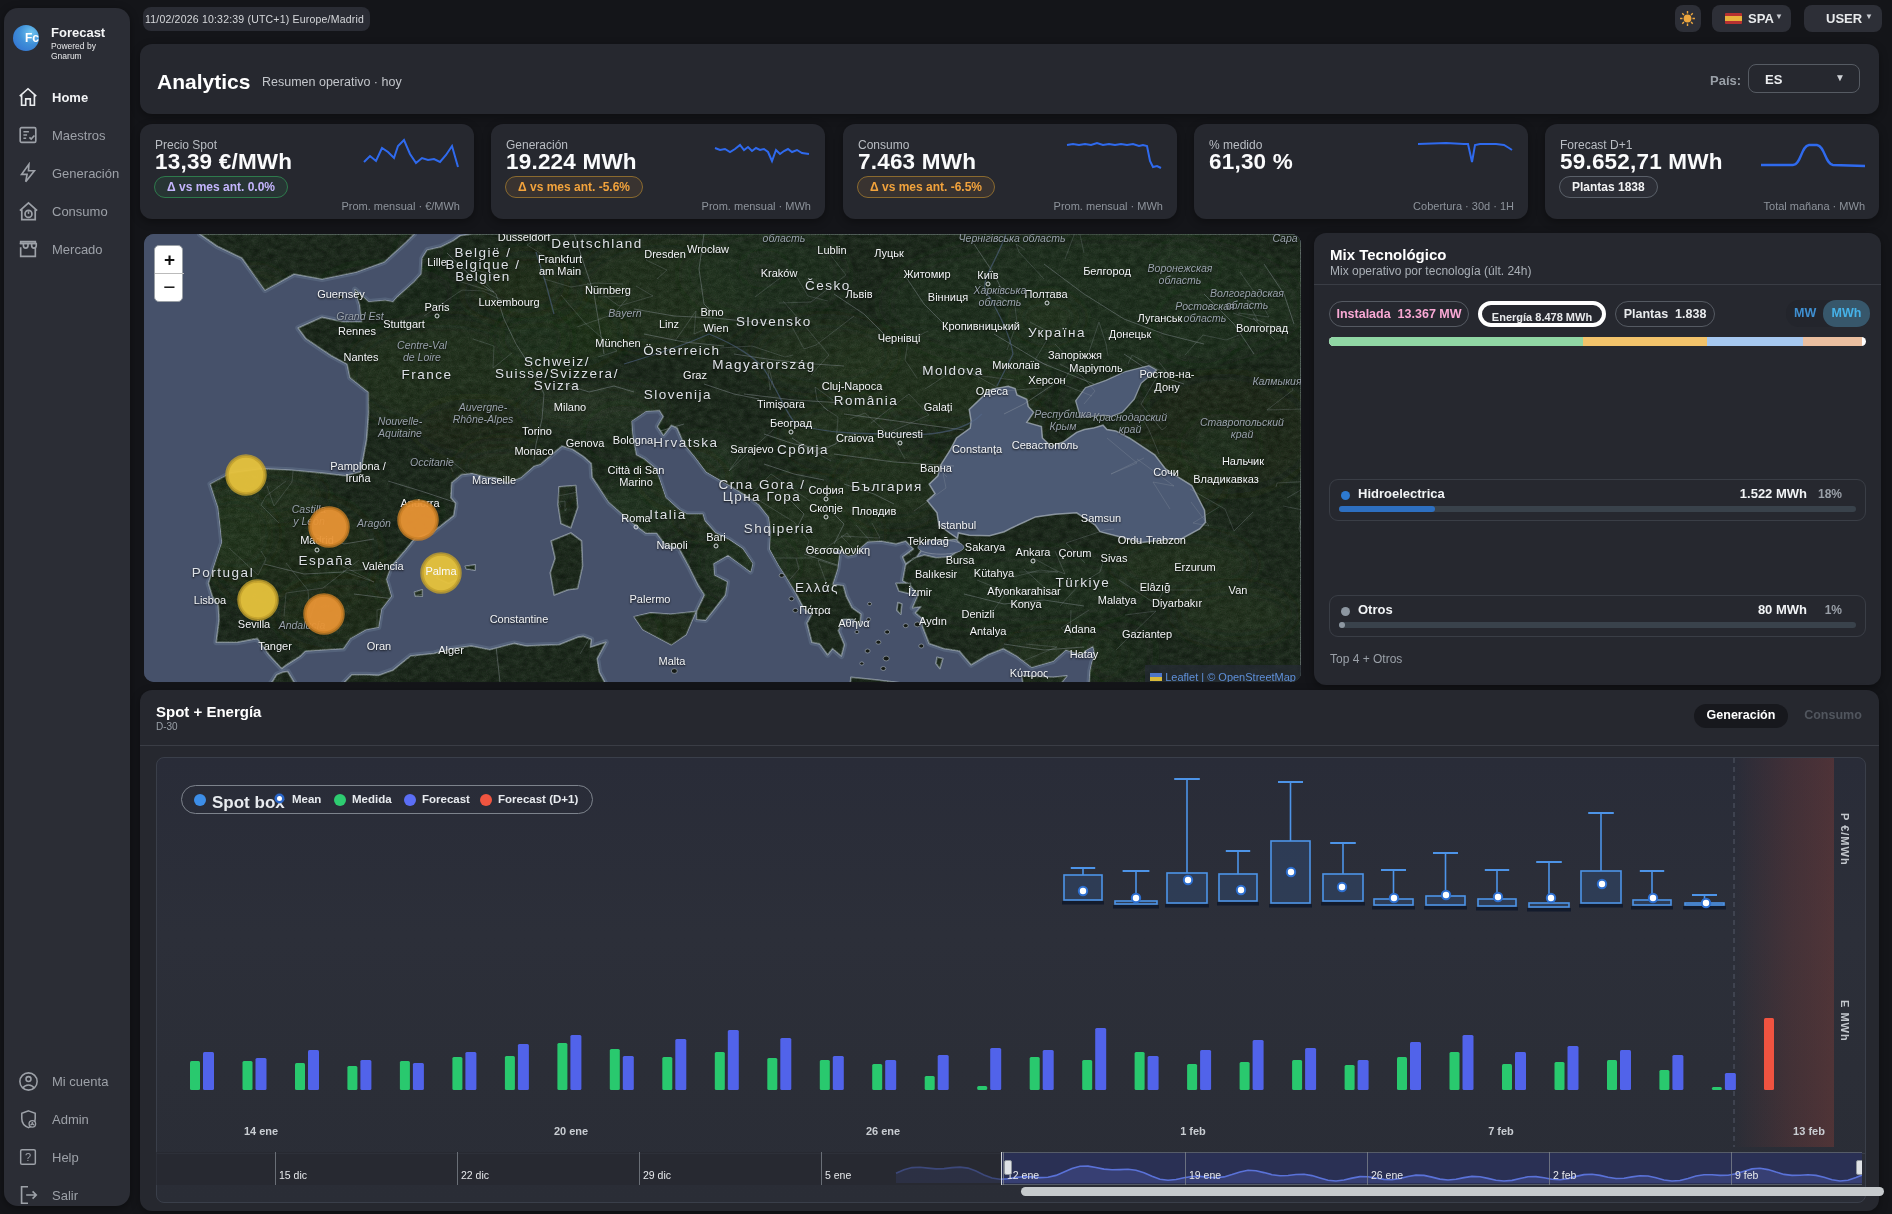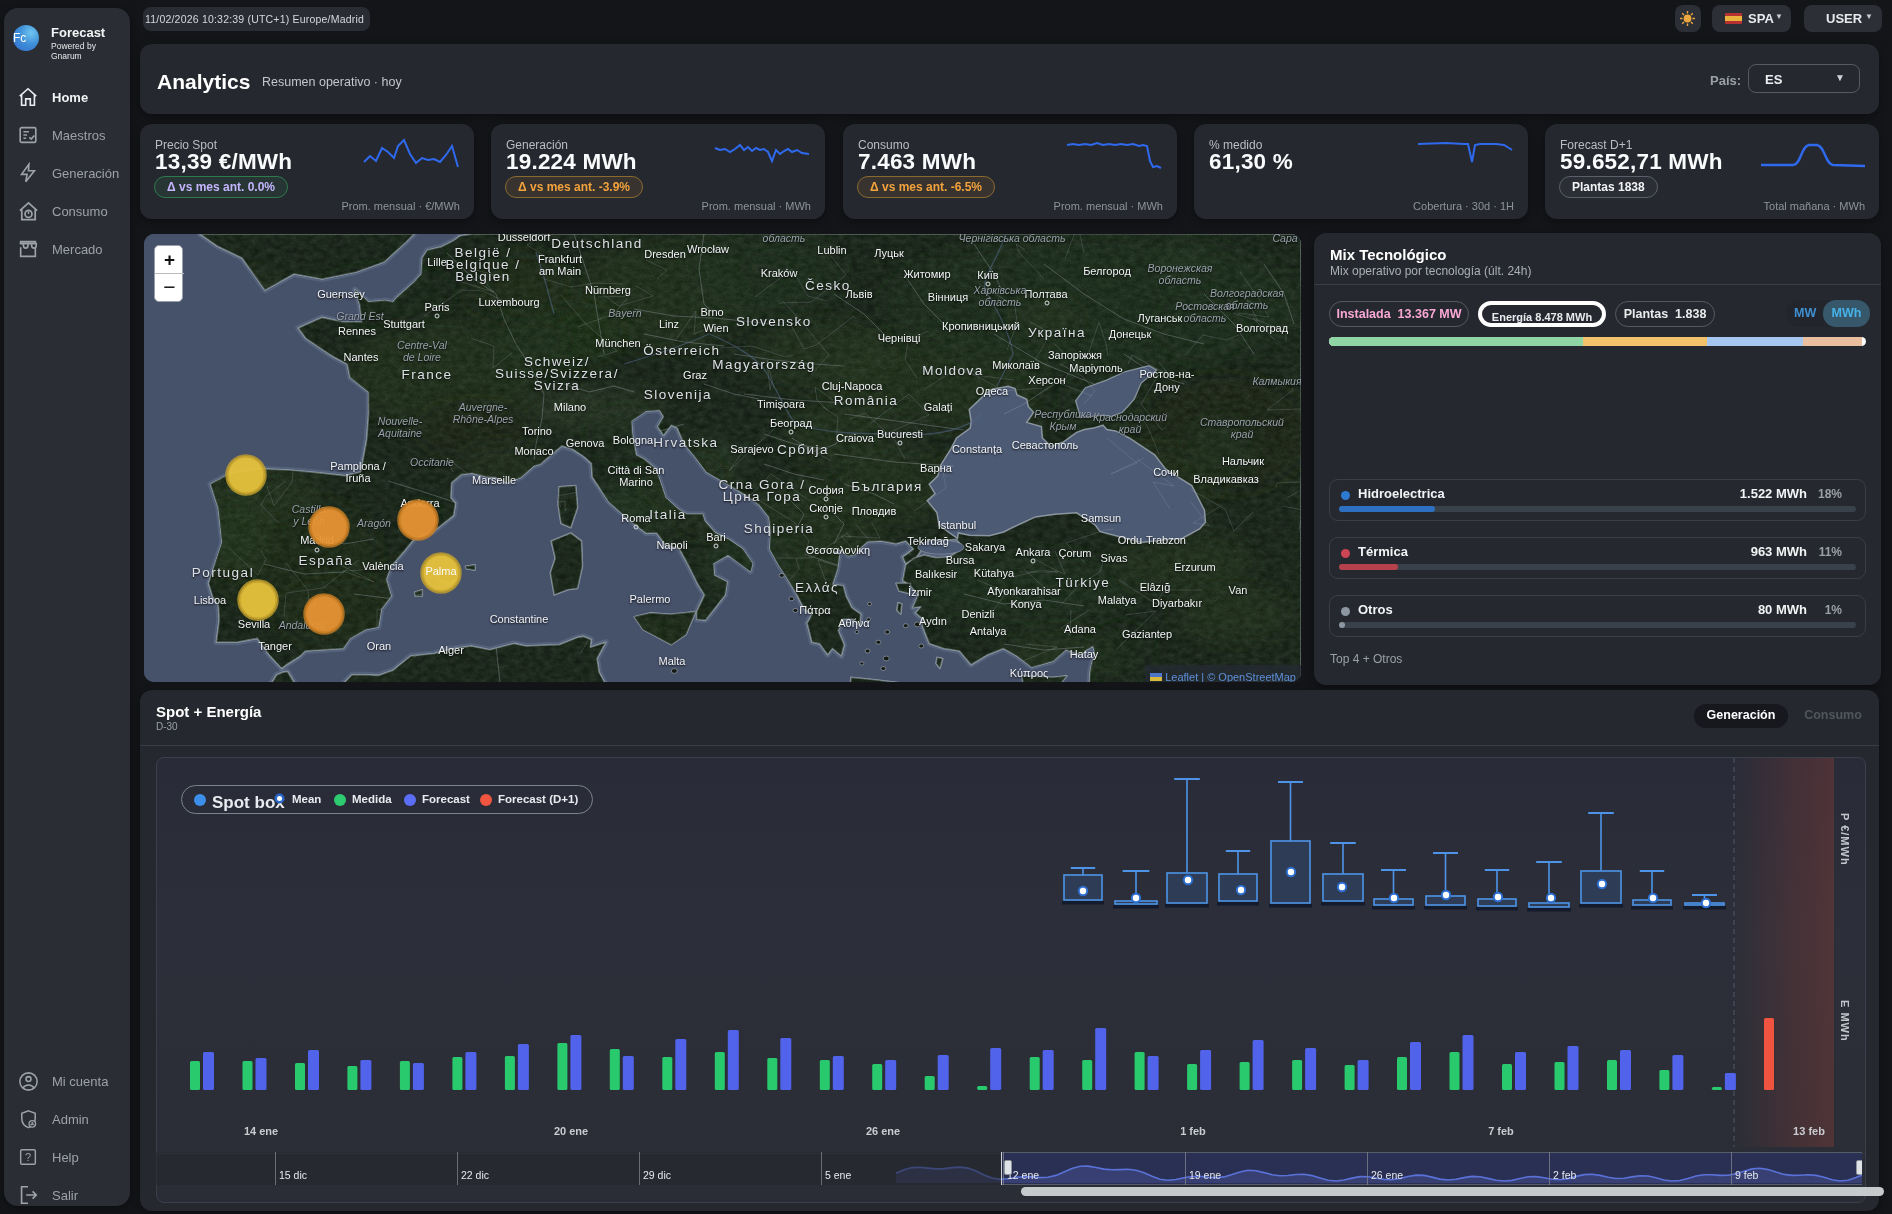--- a/index.html
+++ b/index.html
@@ -1,20 +1,20 @@
 <!DOCTYPE html>
 <html><head>
 <meta charset="utf-8">
 <style>
 * { margin:0; padding:0; box-sizing:border-box; }
 html,body { width:1892px; height:1214px; background:#141519; font-family:"Liberation Sans",sans-serif; overflow:hidden; }
 body { position:relative; color:#e8eaec; }
 
 #sidebar { position:absolute; left:4px; top:8px; width:126px; height:1198px; background:#2b2d35; border-radius:14px; box-shadow:0 2px 8px rgba(0,0,0,.4); }
-.logo-circ { position:absolute; left:9px; top:17px; width:26px; height:26px; border-radius:50%; background:radial-gradient(circle at 70% 30%, #6fc5f0 0%, #3f8fd8 45%, #2f6bd0 100%); color:#fff; font-weight:normal; font-size:12px; text-align:left; line-height:26px; }
+.logo-circ { position:absolute; left:9px; top:17px; width:26px; height:26px; border-radius:50%; background:radial-gradient(circle at 70% 30%, #6fc5f0 0%, #3f8fd8 45%, #2f6bd0 100%); color:#fff; font-weight:bold; font-size:12px; text-align:right; line-height:26px; }
 .logo-name { position:absolute; left:47px; top:17px; font-size:13px; font-weight:bold; color:#f4f5f6; }
 .logo-sub { position:absolute; left:47px; top:33px; font-size:8.5px; color:#e8e9ea; line-height:10px; }
 .nav-item { position:absolute; left:0; width:126px; height:30px; }
 .nav-item svg { position:absolute; left:13px; top:2px; }
 .nav-item .lbl { position:absolute; left:48px; top:6px; font-size:13px; color:#9da1a8; }
 .nav-item .lbl.on { color:#f2f3f5; }
 
 #timechip { position:absolute; left:143px; top:7px; width:227px; height:24px; background:#2a2c34; border-radius:8px; font-size:10.5px; color:#d6d8db; line-height:24px; padding-left:2px; white-space:nowrap; letter-spacing:.2px; }
 .tbtn { position:absolute; top:5px; height:27px; background:#2d2f37; border-radius:8px; color:#e8eaec; font-size:13px; font-weight:bold; }
 
@@ -149,21 +149,21 @@
   <div class="v">13,39 €/MWh</div>
   <div class="badge bgreen">Δ vs mes ant. 0.0%</div>
   <svg class="spark" width="100" height="40" viewBox="0 0 100 40" fill="none">
       <polyline points="2,26 8,20 14,25 20,12 26,16 32,22 36,10 42,4 48,18 54,27 60,22 66,24 72,23 78,26 84,19 90,10 96,31" stroke="#2f6aee" stroke-width="2"></polyline>
     </svg>
   <div class="cap">Prom. mensual · €/MWh</div>
 </div>
 <div class="kpi" style="left:491px;">
   <div class="t">Generación</div>
   <div class="v">19.224 MWh</div>
-  <div class="badge borange">Δ vs mes ant. -3.9%</div>
+  <div class="badge borange">Δ vs mes ant. -5.6%</div>
   <svg class="spark" width="100" height="40" viewBox="0 0 100 40" fill="none">
       <polyline points="2,12 7,14 12,13 17,16 22,13 27,9 31,14 35,11 39,15 43,12 47,14 51,13 55,16 59,25 63,14 67,18 71,15 75,13 79,16 84,14 89,17 96,18" stroke="#2f6aee" stroke-width="2"></polyline>
     </svg>
   <div class="cap">Prom. mensual · MWh</div>
 </div>
 <div class="kpi" style="left:843px;">
   <div class="t">Consumo</div>
   <div class="v">7.463 MWh</div>
   <div class="badge borange">Δ vs mes ant. -6.5%</div>
   <svg class="spark" width="100" height="40" viewBox="0 0 100 40" fill="none">
@@ -653,28 +653,20 @@
     <span style="position:absolute;left:88.3%;top:0;height:9px;width:11%;background:#eabfa0;"></span>
   </div>
   <div class="mixrow" style="top:246px;">
       <span class="dot" style="background:#2d7ad1;"></span>
       <span class="nm">Hidroelectrica</span>
       <span class="val">1.522 MWh</span>
       <span class="pct">18%</span>
       <span class="track"></span>
       <span class="fill" style="width:18%;background:#2d6fc0;"></span>
     </div>
-  <div class="mixrow" style="top:304px;">
-      <span class="dot" style="background:#cc4455;"></span>
-      <span class="nm">Térmica</span>
-      <span class="val">963 MWh</span>
-      <span class="pct">11%</span>
-      <span class="track"></span>
-      <span class="fill" style="width:11%;background:#b5414c;"></span>
-    </div>
   <div class="mixrow" style="top:362px;">
       <span class="dot" style="background:#8d97a1;"></span>
       <span class="nm">Otros</span>
       <span class="val">80 MWh</span>
       <span class="pct">1%</span>
       <span class="track"></span>
       <span class="fill" style="width:6px;background:#8d97a1;"></span>
     </div>
   <div style="position:absolute;left:16px;top:419px;font-size:12px;color:#9aa0a8;">Top 4 + Otros</div>
 </div>

